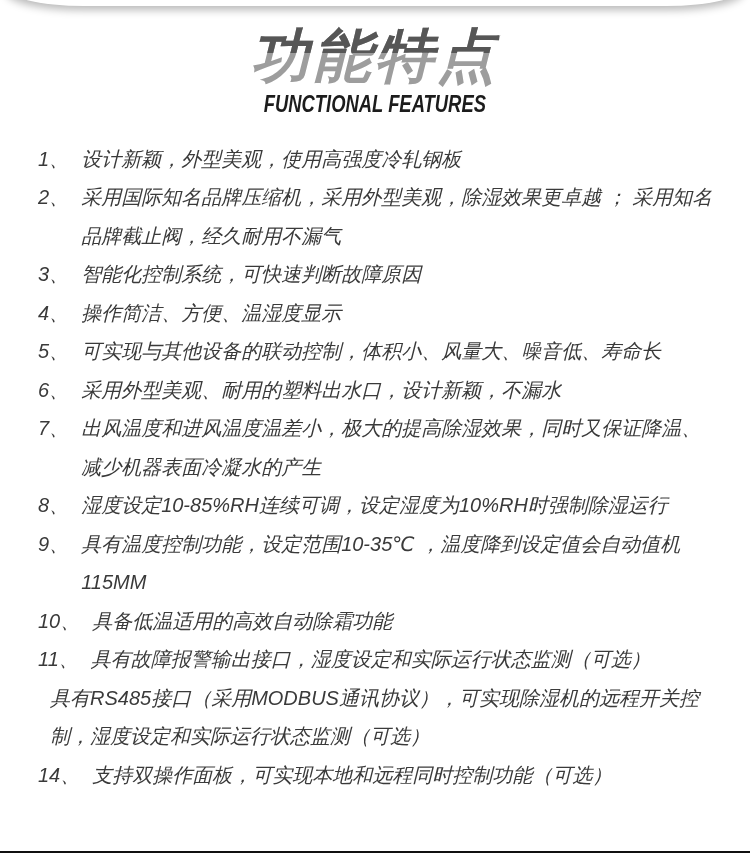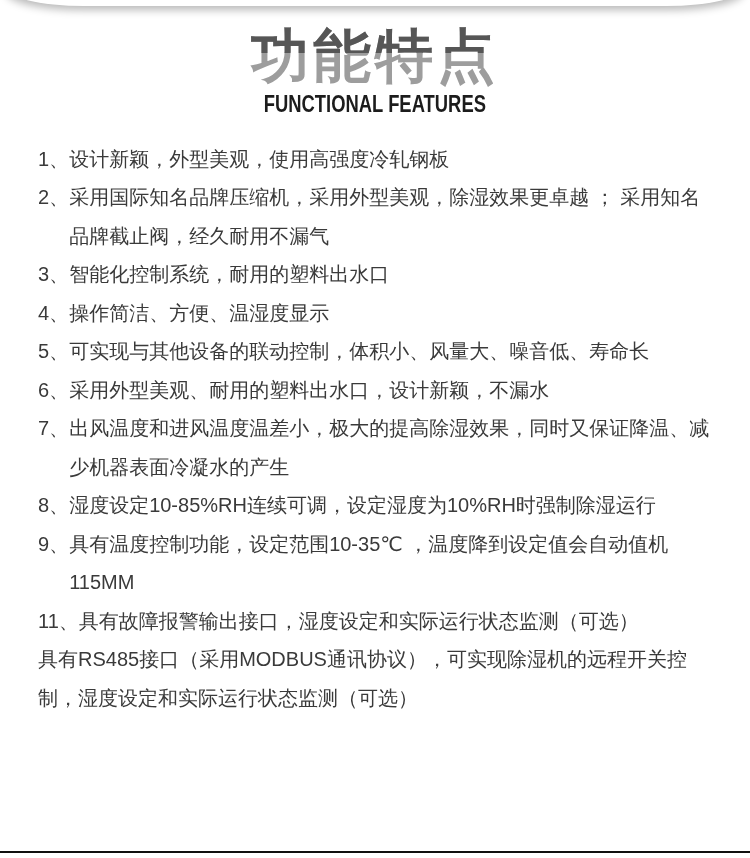--- a/index.html
+++ b/index.html
@@ -14,20 +14,21 @@
   body {
     font-family: "Liberation Sans", "DejaVu Sans", sans-serif;
     width: 750px;
   }
   .page {
     position: relative;
     width: 750px;
     height: 858px;
     background: #ffffff;
     overflow: hidden;
+    font-style: italic;
   }
   
   .top-shadow {
     position: absolute;
     top: -36px;
     left: 4px;
     right: 4px;
     height: 42px;
     border-radius: 0 0 80px 80px / 0 0 20px 20px;
     box-shadow: 0 6px 9px -2px rgba(0, 0, 0, 0.28);
@@ -73,21 +74,21 @@
     list-style: none;
     margin-top: 22px;
     padding-left: 38px;
     padding-right: 30px;
     font-size: 20px;
     line-height: 38.5px;
     color: var(--text);
   }
   .feature-item { display: flex; }
   .feature-num { flex: none; white-space: nowrap; }
-  .feature-text { flex: 1 1 auto; min-width: 0; }
+  .feature-text { flex: 1 1 auto; min-width: 0; margin-left: 12px; }
   .bottom-divider {
     position: absolute;
     left: 0;
     right: 0;
     bottom: 5px;
     height: 2px;
     background: var(--divider);
   }
 </style>
 </head>
@@ -110,21 +111,21 @@
       <li class="feature-item">
         <span class="feature-num">1、</span>
         <span class="feature-text">设计新颖，外型美观，使用高强度冷轧钢板</span>
       </li>
       <li class="feature-item">
         <span class="feature-num">2、</span>
         <span class="feature-text">采用国际知名品牌压缩机，采用外型美观，除湿效果更卓越 ； 采用知名品牌截止阀，经久耐用不漏气</span>
       </li>
       <li class="feature-item">
         <span class="feature-num">3、</span>
-        <span class="feature-text">智能化控制系统，耐用的塑料出水口</span>
+        <span class="feature-text">智能化控制系统，可快速判断故障原因</span>
       </li>
       <li class="feature-item">
         <span class="feature-num">4、</span>
         <span class="feature-text">操作简洁、方便、温湿度显示</span>
       </li>
       <li class="feature-item">
         <span class="feature-num">5、</span>
         <span class="feature-text">可实现与其他设备的联动控制，体积小、风量大、噪音低、寿命长</span>
       </li>
       <li class="feature-item">
@@ -137,22 +138,30 @@
       </li>
       <li class="feature-item">
         <span class="feature-num">8、</span>
         <span class="feature-text">湿度设定10-85%RH连续可调，设定湿度为10%RH时强制除湿运行</span>
       </li>
       <li class="feature-item">
         <span class="feature-num">9、</span>
         <span class="feature-text">具有温度控制功能，设定范围10-35℃ ，温度降到设定值会自动值机115MM</span>
       </li>
       <li class="feature-item">
+        <span class="feature-num">10、</span>
+        <span class="feature-text">具备低温适用的高效自动除霜功能</span>
+      </li>
+      <li class="feature-item">
         <span class="feature-num">11、</span>
         <span class="feature-text">具有故障报警输出接口，湿度设定和实际运行状态监测（可选）</span>
       </li>
       <li class="feature-item">
         <span class="feature-text">具有RS485接口（采用MODBUS通讯协议），可实现除湿机的远程开关控制，湿度设定和实际运行状态监测（可选）</span>
+      </li>
+      <li class="feature-item">
+        <span class="feature-num">14、</span>
+        <span class="feature-text">支持双操作面板，可实现本地和远程同时控制功能（可选）</span>
       </li>
     </ol>
 
   <div class="bottom-divider"></div>
 </div>
 
 </body></html>

